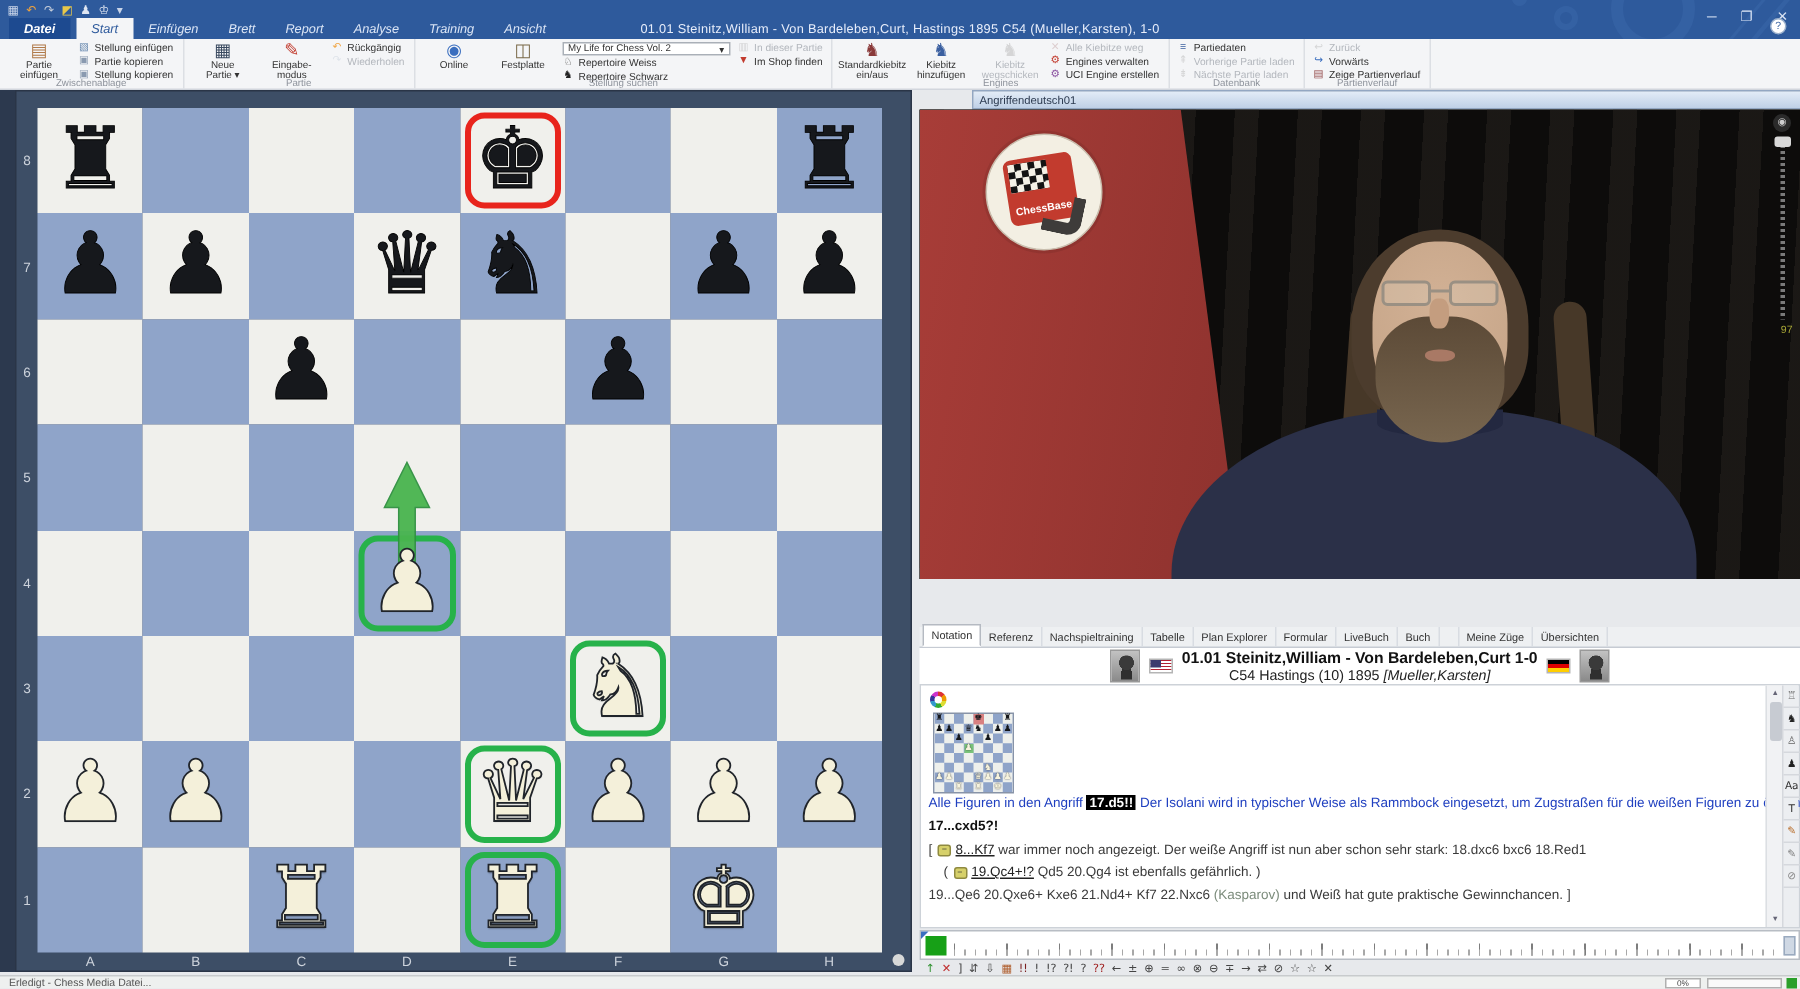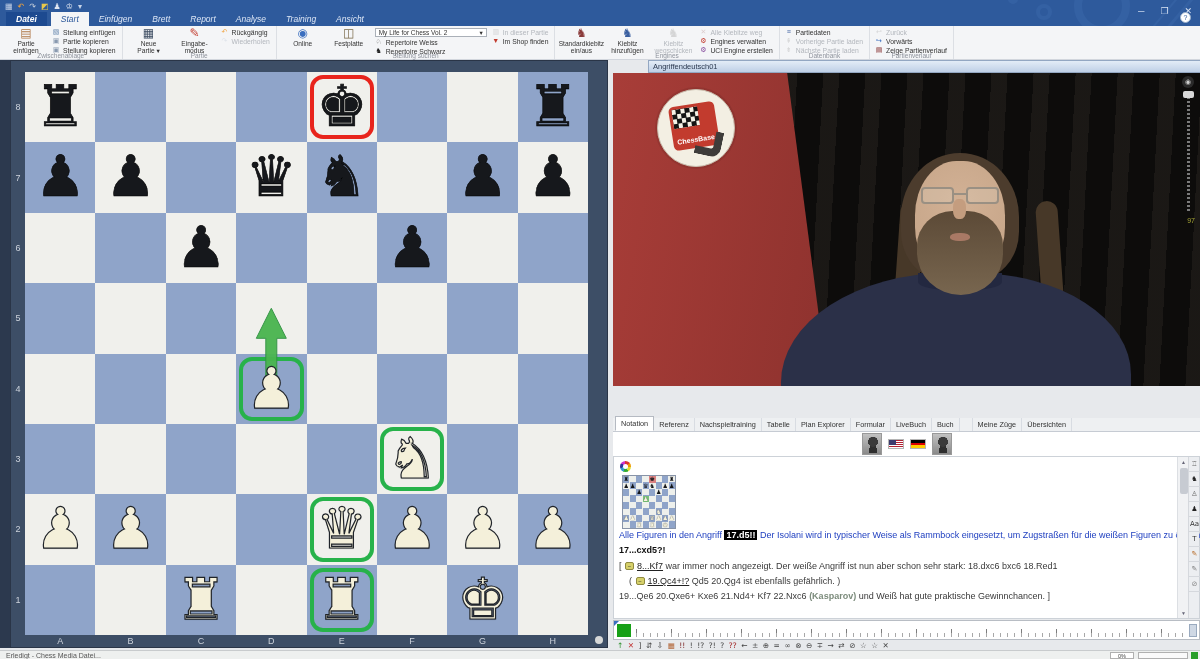--- a/index.html
+++ b/index.html
@@ -163,21 +163,21 @@
   .tpiece { position:absolute; width:6.5px; height:6.5px; font-family:"DejaVu Sans", sans-serif;
     font-size:6px; line-height:6.5px; text-align:center; }
   .tpiece.w { color:#f6f3dd; text-shadow:0 0 1px #222; }
   .tpiece.b { color:#15171a; }
   .ntext-line { position:absolute; left:0; width:556px; font-size:9px; line-height:12px; white-space:nowrap; }
   .t-blue { color:#2040c0; }
   .t-current { background:#000; color:#fff; padding:0 2px; font-weight:bold; }
   .t-main { color:#101010; font-weight:bold; }
   .t-var { color:#3a3a3a; }
   .t-varlink { color:#222; text-decoration:underline; }
-  .t-annot { color:#7c8c7c;font-weight:bold; }
+  .t-annot { color:#7c8c7c; }
   .fold-icon { display:inline-block; width:9px; height:8px; background:#d6d06a; border:1px solid #8f8a40;
     border-radius:2px; color:#333; font-size:6px; line-height:6px; text-align:center; margin:0 3px 0 1px; vertical-align:1px; }
   .nscroll { position:absolute; right:11px; top:0; width:11px; height:161px; background:#f1f2f4; border-left:1px solid #dcdfe3; }
   .nscroll .up, .nscroll .dn { position:absolute; left:0; width:11px; height:10px; color:#667; font-size:5px; text-align:center; line-height:10px; }
   .nscroll .up { top:0; } .nscroll .dn { bottom:0; }
   .nscroll .thumbbar { position:absolute; left:1.5px; top:11px; width:8px; height:26px; background:#c7cbd2; border-radius:2px; }
   .nicons { position:absolute; right:0; top:0; width:11px; height:161px; background:#eceef1; border-left:1px solid #d5d8dd; }
   .nicon { width:11px; height:15px; border-bottom:1px solid #d5d8dd; font-size:7px; text-align:center; line-height:15px;
     font-family:"DejaVu Sans", sans-serif; }
 
@@ -215,20 +215,21 @@
     </div>
     <div class="qat" id="qat">
         <span style="color: rgb(200, 212, 232);">▦</span>
         <span style="color: rgb(240, 162, 60);">↶</span>
         <span style="color: rgb(195, 204, 217);">↷</span>
         <span style="color: rgb(232, 200, 74);">◩</span>
         <span style="color: rgb(223, 230, 242);">♟</span>
         <span style="color: rgb(223, 230, 242);">♔</span>
         <span style="color: rgb(200, 212, 232);">▾</span>
       </div>
+    <div class="win-title">01.01 Steinitz,William - Von Bardeleben,Curt, Hastings 1895  C54  (Mueller,Karsten), 1-0</div>
     <div class="win-controls">
       <span>─</span>
       <span>❐</span>
       <span>✕</span>
     </div>
     <div class="rtabs" id="rtabs">
         <span class="rtab file">Datei</span>
         <span class="rtab active">Start</span>
         <span class="rtab">Einfügen</span>
         <span class="rtab">Brett</span>
@@ -565,20 +566,26 @@
       <span class="ntab">Plan Explorer</span>
       <span class="ntab">Formular</span>
       <span class="ntab">LiveBuch</span>
       <span class="ntab">Buch</span>
       <span class="ntab gapbefore">Meine Züge</span>
       <span class="ntab">Übersichten</span>
     </div>
   <div class="gheader">
     <div class="gh-photo"></div>
     <div class="flag flag-us"></div>
+    <div class="gh-lines">
+      <div class="gh-l1">01.01 Steinitz,William - Von Bardeleben,Curt  1-0</div>
+      <div class="gh-l2">
+        <span>C54 Hastings (10) 1895 </span><span class="annot">[Mueller,Karsten]</span>
+      </div>
+    </div>
     <div class="flag flag-de"></div>
     <div class="gh-photo"></div>
   </div>
   <div class="ncontent">
     <div class="wheel"></div>
     <div class="thumb">
       <div class="thumb-grid"></div>
       <div id="thumbpieces">
           <div class="tcell" style="left: 19.5px; top: 19.5px; background: rgb(122, 196, 122);"></div>
           <div class="tcell" style="left: 26px; top: 0px; background: rgb(217, 128, 128);"></div>

